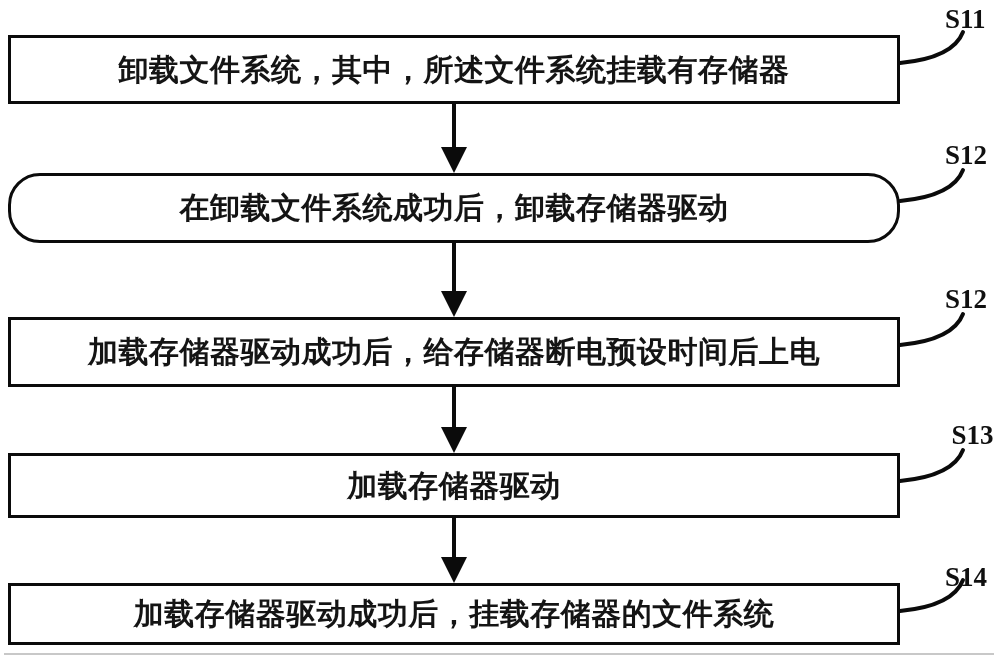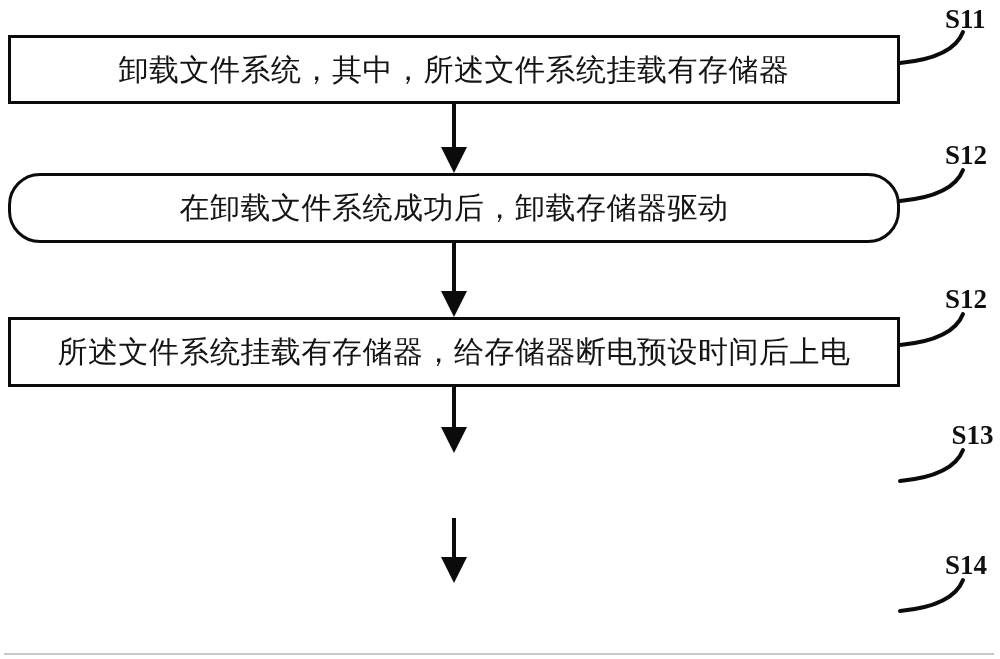--- a/index.html
+++ b/index.html
@@ -33,20 +33,21 @@
     align-items: center;
     justify-content: center;
     box-sizing: content-box;
   }
   .step-text {
     font-size: 30px;
     color: #141414;
     letter-spacing: 0.5px;
     white-space: nowrap;
     line-height: 1;
+    font-weight: bold;
   }
   .step-label {
     position: absolute;
     left: 945px;
     width: 55px;
     font-size: 27px;
     color: #101010;
     line-height: 1;
     white-space: nowrap;
     font-weight: bold;
@@ -92,24 +93,30 @@
     <path d="M 900 611 Q 953 606 963 580" stroke="#0b0b0b" stroke-width="4" fill="none" stroke-linecap="round"></path>
   </svg>
 
   <div class="step-box" style="top:35px; height:63px;">
     <span class="step-text">卸载文件系统，其中，所述文件系统挂载有存储器</span>
   </div>
   <div class="step-box" style="top:173px; height:64px;border-radius:32px;">
     <span class="step-text">在卸载文件系统成功后，卸载存储器驱动</span>
   </div>
   <div class="step-box" style="top:317px; height:64px;">
-    <span class="step-text">所述文件系统挂载有存储器，给存储器断电预设时间后上电</span>
+    <span class="step-text">加载存储器驱动成功后，给存储器断电预设时间后上电</span>
+  </div>
+  <div class="step-box" style="top:453px; height:59px;">
+    <span class="step-text">加载存储器驱动</span>
+  </div>
+  <div class="step-box" style="top:583px; height:56px;">
+    <span class="step-text">加载存储器驱动成功后，挂载存储器的文件系统</span>
   </div>
 
   <div class="step-label" style="top:6px;">S11</div>
   <div class="step-label" style="top:142px;">S12</div>
   <div class="step-label" style="top:286px;">S12</div>
   <div class="step-label" style="top:422px;text-align:center;">S13</div>
-  <div class="step-label" style="top:552px;">S14</div>
+  <div class="step-label" style="top:564px;">S14</div>
 
   <div class="scan-line"></div>
 
 </div>
 
 </body></html>

